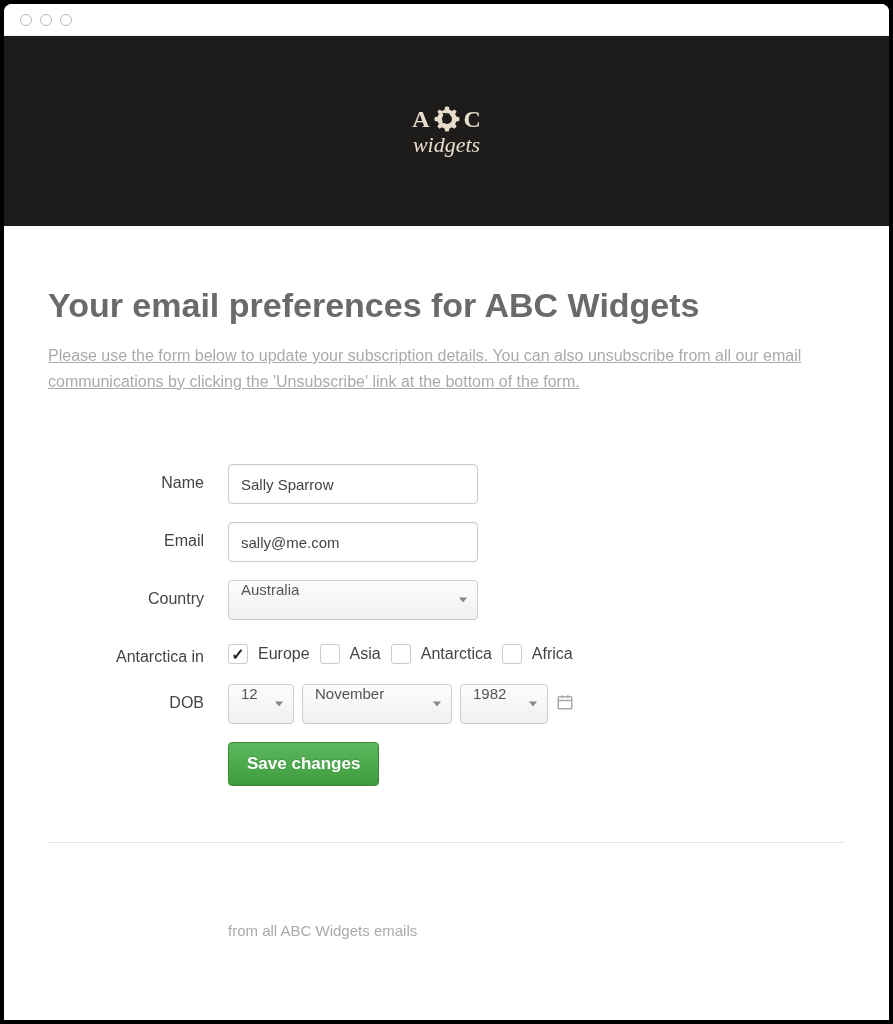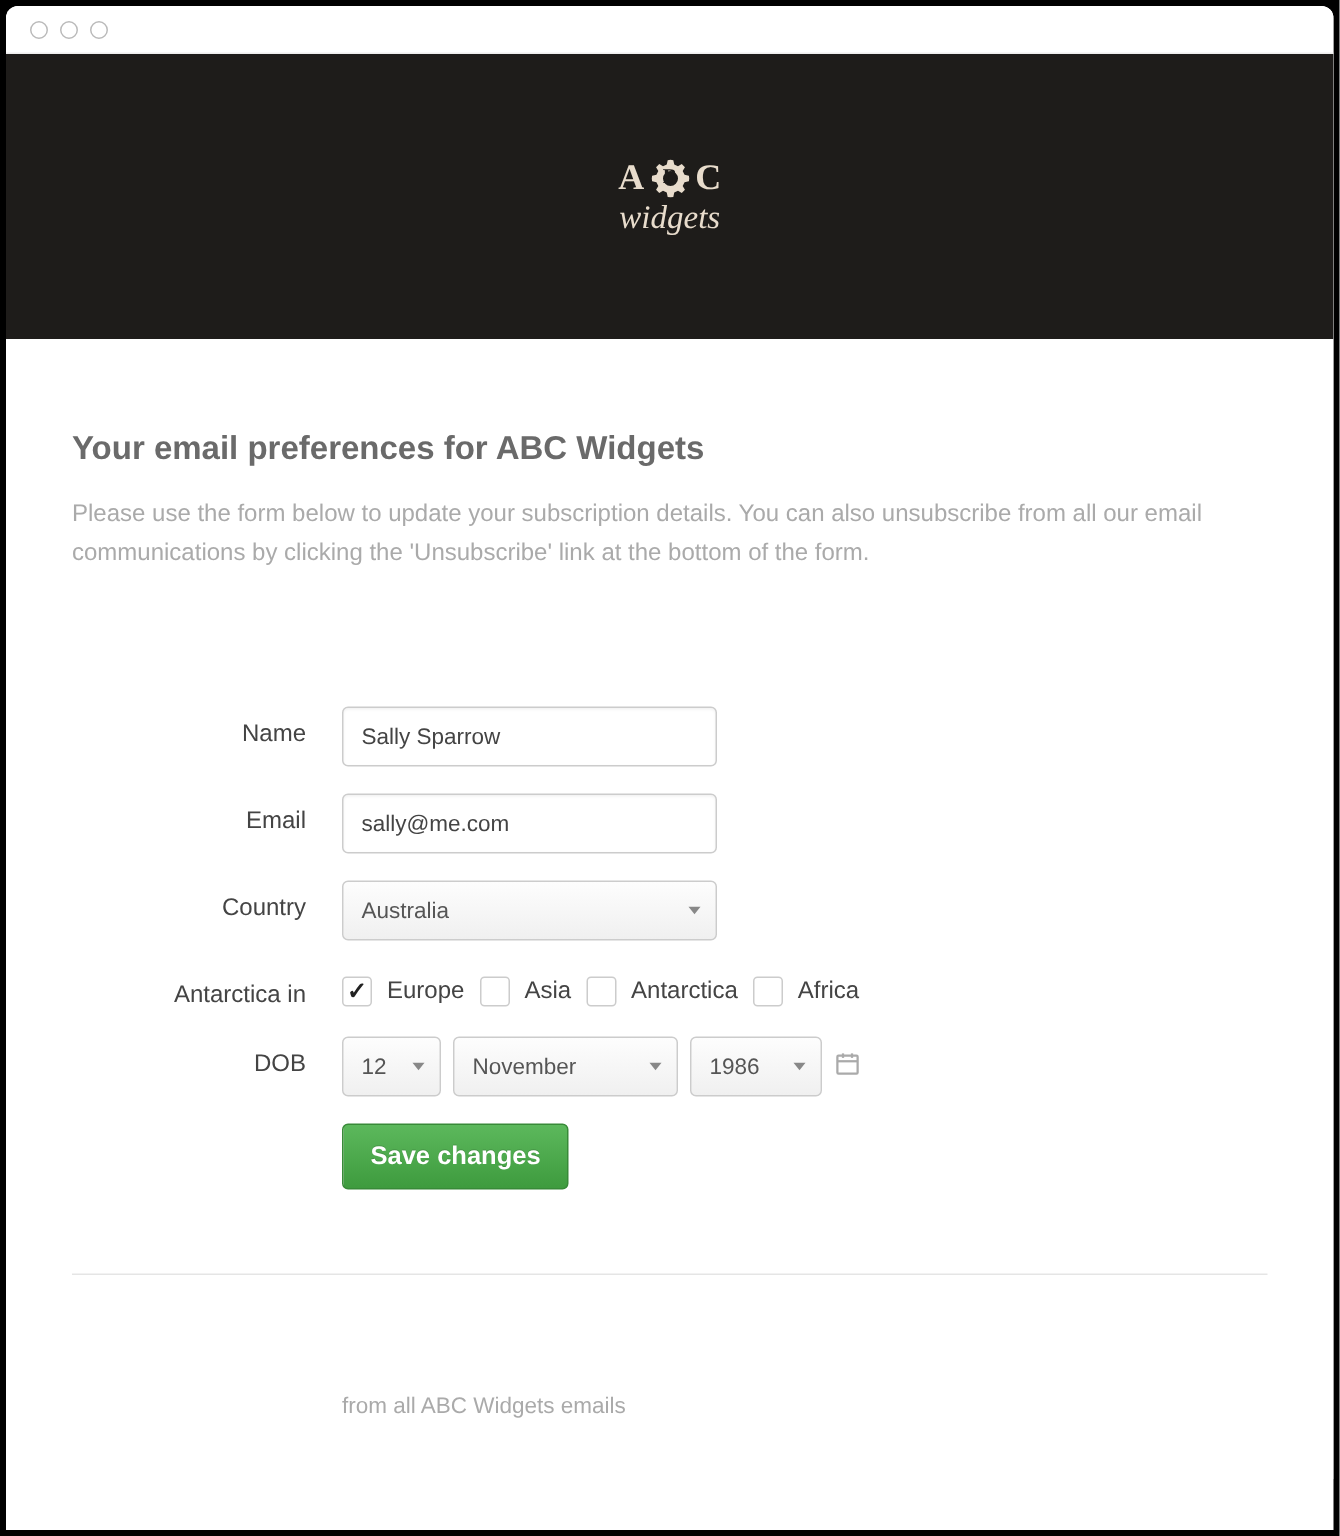--- a/index.html
+++ b/index.html
@@ -98,31 +98,32 @@
       color: #e8dccc;
       font-family: Georgia, serif;
       margin-top: -4px;
     }
 
     .content {
       padding: 60px 44px 40px 44px;
     }
 
     .page-title {
-      font-size: 22px;
+      font-size: 34px;
       font-weight: bold;
       color: #6a6a6a;
       margin-bottom: 18px;
     }
 
     .page-subtitle {
       font-size: 16px;
       color: #aaa;
       line-height: 1.6;
-      margin-bottom: 90px;
+      margin-bottom: 70px;
+      text-decoration: underline;
     }
 
     .form {
       max-width: 600px;
     }
 
     .form-row {
       display: flex;
       align-items: flex-start;
       margin-bottom: 18px;
@@ -158,21 +159,21 @@
     .select-input {
       height: 40px;
       border: 1px solid #ccc;
       border-radius: 4px;
       padding: 0 30px 0 12px;
       font-size: 15px;
       color: #555;
       background: linear-gradient(#fdfdfd, #f0f0f0);
       position: relative;
       display: inline-flex;
-      align-items: center;
+      align-items: flex-start;
       cursor: pointer;
     }
 
     .select-input.w-country {
       width: 250px;
     }
 
     .select-input.w-day {
       width: 66px;
     }
@@ -371,21 +372,21 @@
           <div class="form-field">
             <div class="select-input w-day">
               <span>12</span>
               <span class="select-caret"></span>
             </div>
             <div class="select-input w-month">
               <span>November</span>
               <span class="select-caret"></span>
             </div>
             <div class="select-input w-year">
-              <span>1986</span>
+              <span>1982</span>
               <span class="select-caret"></span>
             </div>
             <span class="calendar-icon">
               <svg width="18" height="18" viewBox="0 0 24 24" fill="none" stroke="#aaa" stroke-width="2">
                 <rect x="3" y="5" width="18" height="16" rx="1"></rect>
                 <line x1="3" y1="10" x2="21" y2="10"></line>
                 <line x1="8" y1="3" x2="8" y2="7"></line>
                 <line x1="16" y1="3" x2="16" y2="7"></line>
                 <line x1="7" y1="14" x2="7" y2="14" stroke-width="2"></line>
                 <line x1="12" y1="14" x2="12" y2="14" stroke-width="2"></line>

